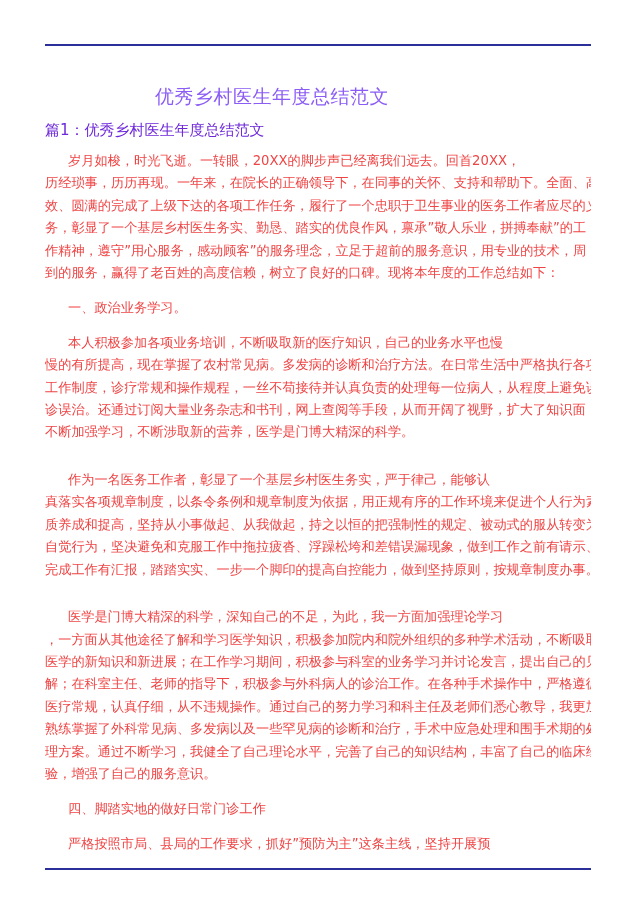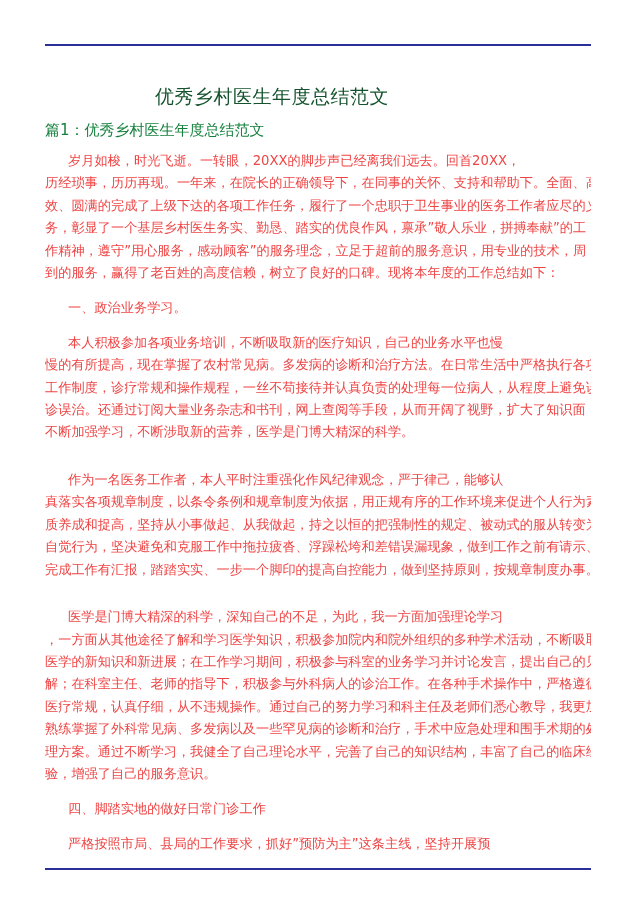--- a/index.html
+++ b/index.html
@@ -26,21 +26,21 @@
   .rule.bottom { top: 868px; }
 
   .doc-title {
     position: absolute;
     top: 83px;
     left: 0;
     width: 544px;
     text-align: center;
     font-size: 19px;
     line-height: 26px;
-    color: #14532d;
+    color: #8b5cf6;
     letter-spacing: 0.5px;
   }
   .section-heading {
     position: absolute;
     top: 120px;
     left: 45px;
     font-size: 15px;
     line-height: 20px;
     color: #e0141e;
   }
@@ -62,21 +62,21 @@
   .indent { padding-left: 23px; }
   .gap { height: 12.6px; display: block; }
 </style>
 </head>
 <body>
 
 <div class="rule top" style="background: rgb(43, 47, 154);"></div>
 
 <div class="doc-title">优秀乡村医生年度总结范文</div>
 
-<div class="section-heading" style="color: #15803d;">篇1：优秀乡村医生年度总结范文</div>
+<div class="section-heading" style="color: #6d28d9;">篇1：优秀乡村医生年度总结范文</div>
 
 <div class="body">
 
   <div>
     <span class="line indent">岁月如梭，时光飞逝。一转眼，20XX的脚步声已经离我们远去。回首20XX，</span>
     <span class="line">历经琐事，历历再现。一年来，在院长的正确领导下，在同事的关怀、支持和帮助下。全面、高</span>
     <span class="line">效、圆满的完成了上级下达的各项工作任务，履行了一个忠职于卫生事业的医务工作者应尽的义</span>
     <span class="line">务，彰显了一个基层乡村医生务实、勤恳、踏实的优良作风，禀承”敬人乐业，拼搏奉献”的工</span>
     <span class="line">作精神，遵守”用心服务，感动顾客”的服务理念，立足于超前的服务意识，用专业的技术，周</span>
     <span class="line">到的服务，赢得了老百姓的高度信赖，树立了良好的口碑。现将本年度的工作总结如下：</span>
@@ -91,21 +91,21 @@
     <span class="line">慢的有所提高，现在掌握了农村常见病。多发病的诊断和治疗方法。在日常生活中严格执行各项</span>
     <span class="line">工作制度，诊疗常规和操作规程，一丝不苟接待并认真负责的处理每一位病人，从程度上避免误</span>
     <span class="line">诊误治。还通过订阅大量业务杂志和书刊，网上查阅等手段，从而开阔了视野，扩大了知识面，</span>
     <span class="line">不断加强学习，不断涉取新的营养，医学是门博大精深的科学。</span>
   </div>
   <span class="gap"></span>
 
   <span class="gap"></span>
 
   <div>
-    <span class="line indent">作为一名医务工作者，本人平时注重强化作风纪律观念，严于律己，能够认</span>
+    <span class="line indent">作为一名医务工作者，彰显了一个基层乡村医生务实，严于律己，能够认</span>
     <span class="line">真落实各项规章制度，以条令条例和规章制度为依据，用正规有序的工作环境来促进个人行为素</span>
     <span class="line">质养成和捉高，坚持从小事做起、从我做起，持之以恒的把强制性的规定、被动式的服从转变为</span>
     <span class="line">自觉行为，坚决避免和克服工作中拖拉疲沓、浮躁松垮和差错误漏现象，做到工作之前有请示、</span>
     <span class="line">完成工作有汇报，踏踏实实、一步一个脚印的提高自控能力，做到坚持原则，按规章制度办事。</span>
   </div>
   <span class="gap"></span>
 
   <span class="gap"></span>
 
   <div>

